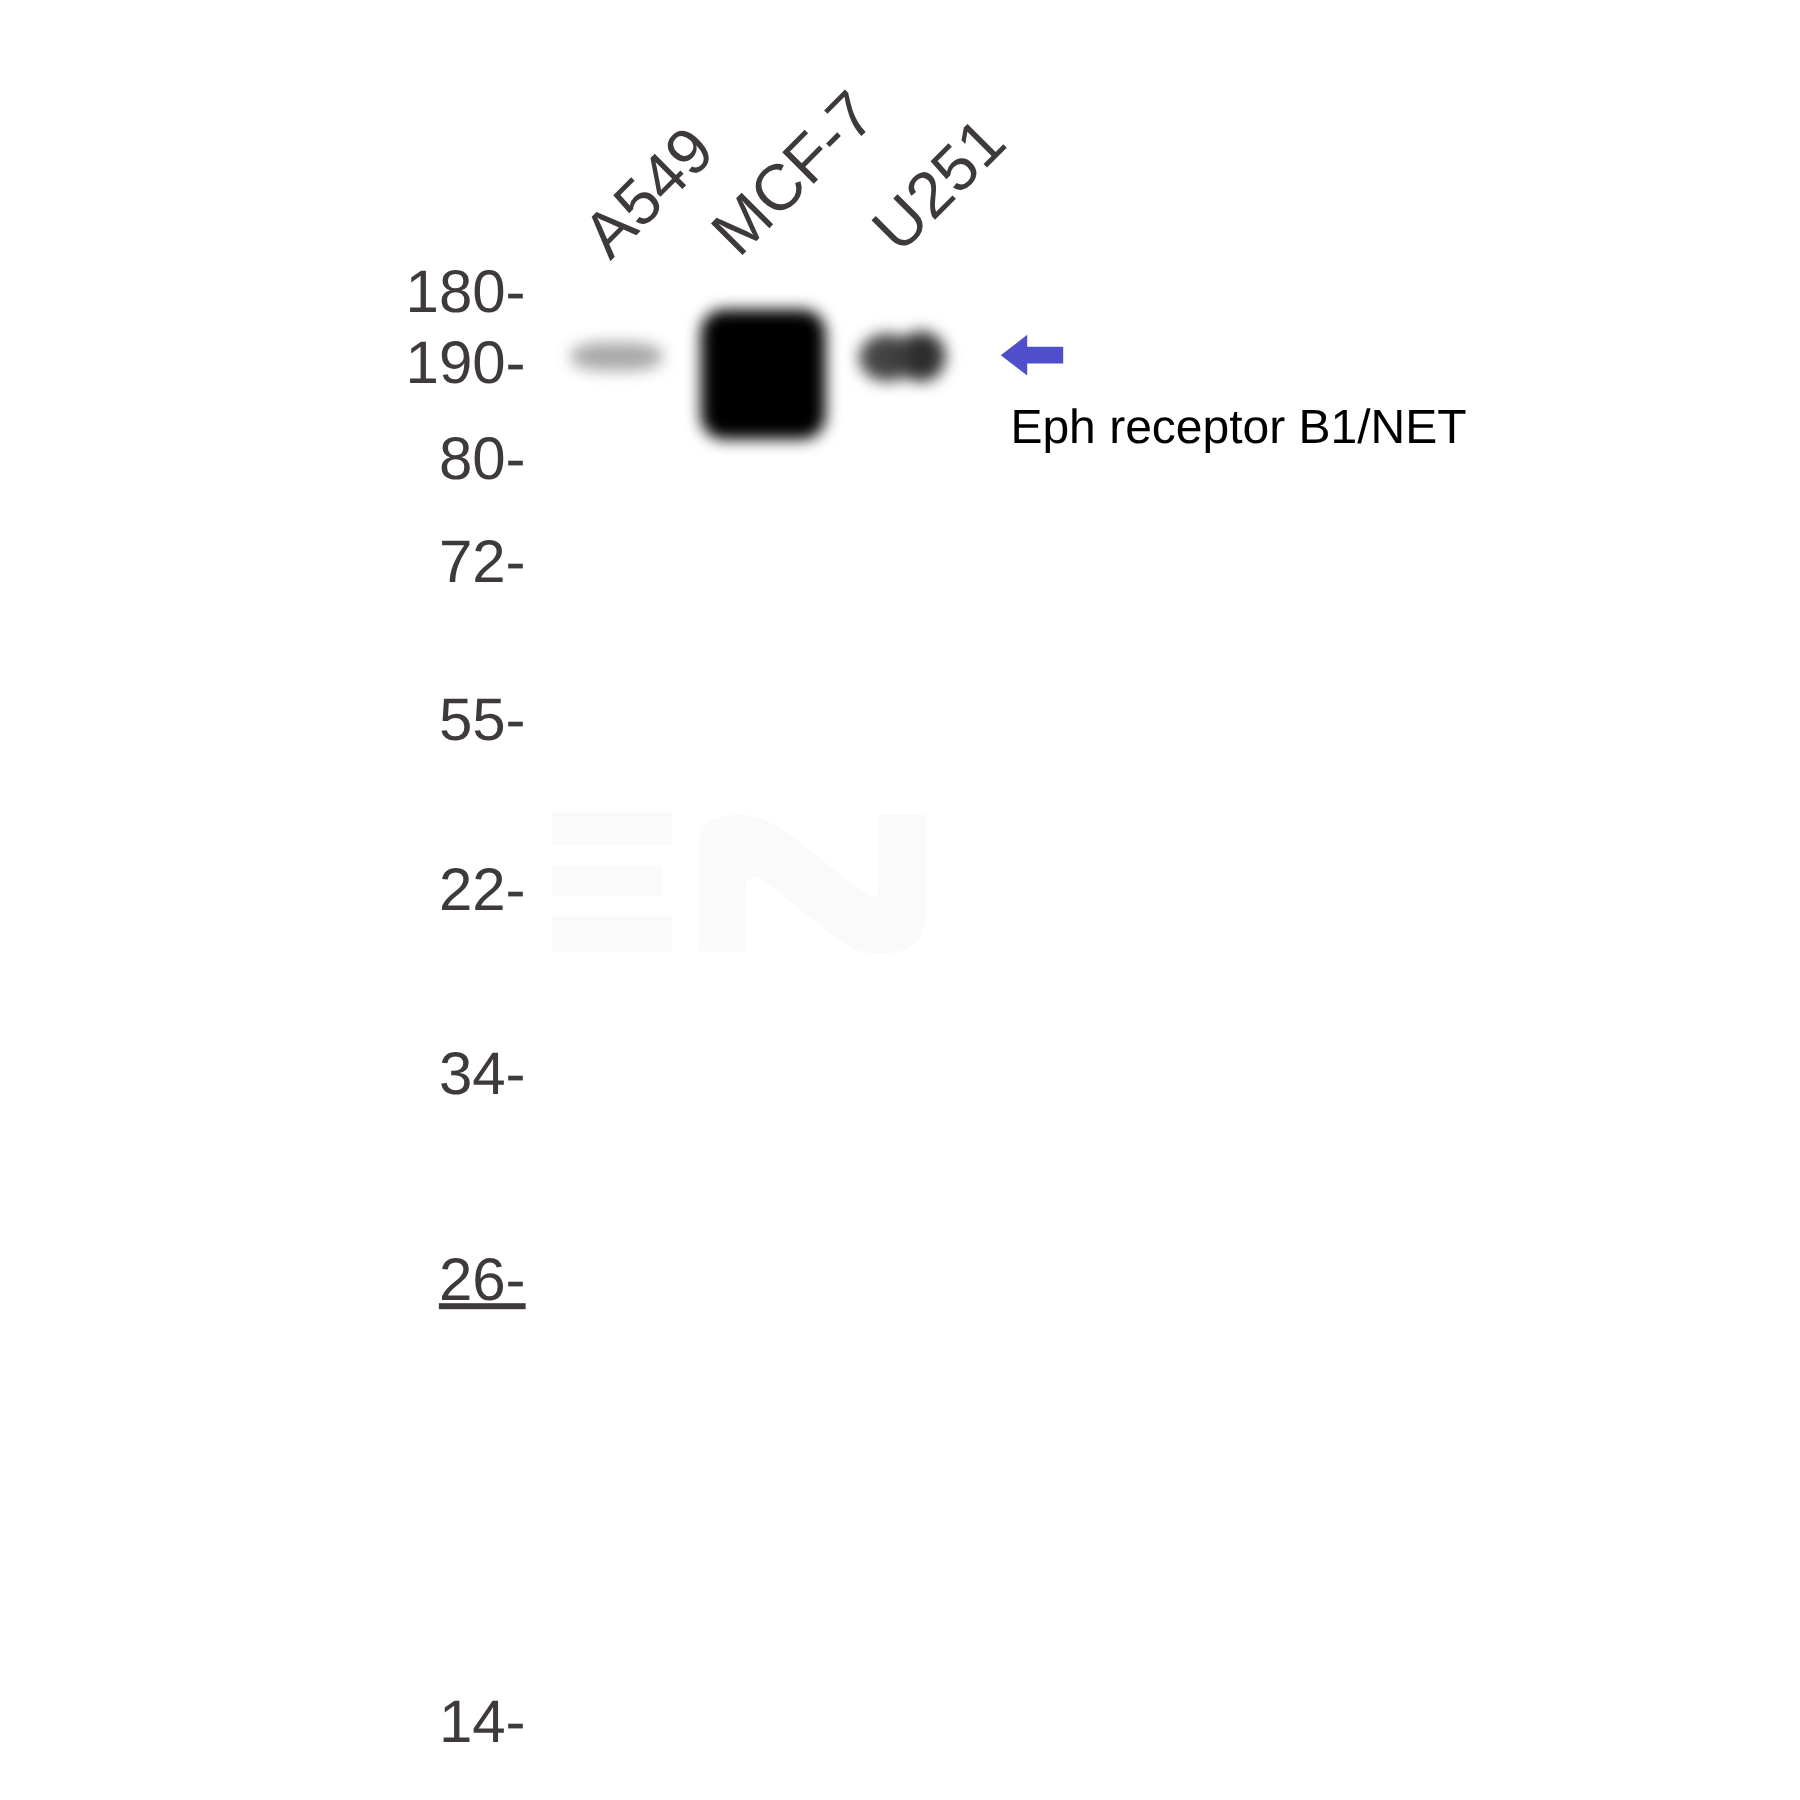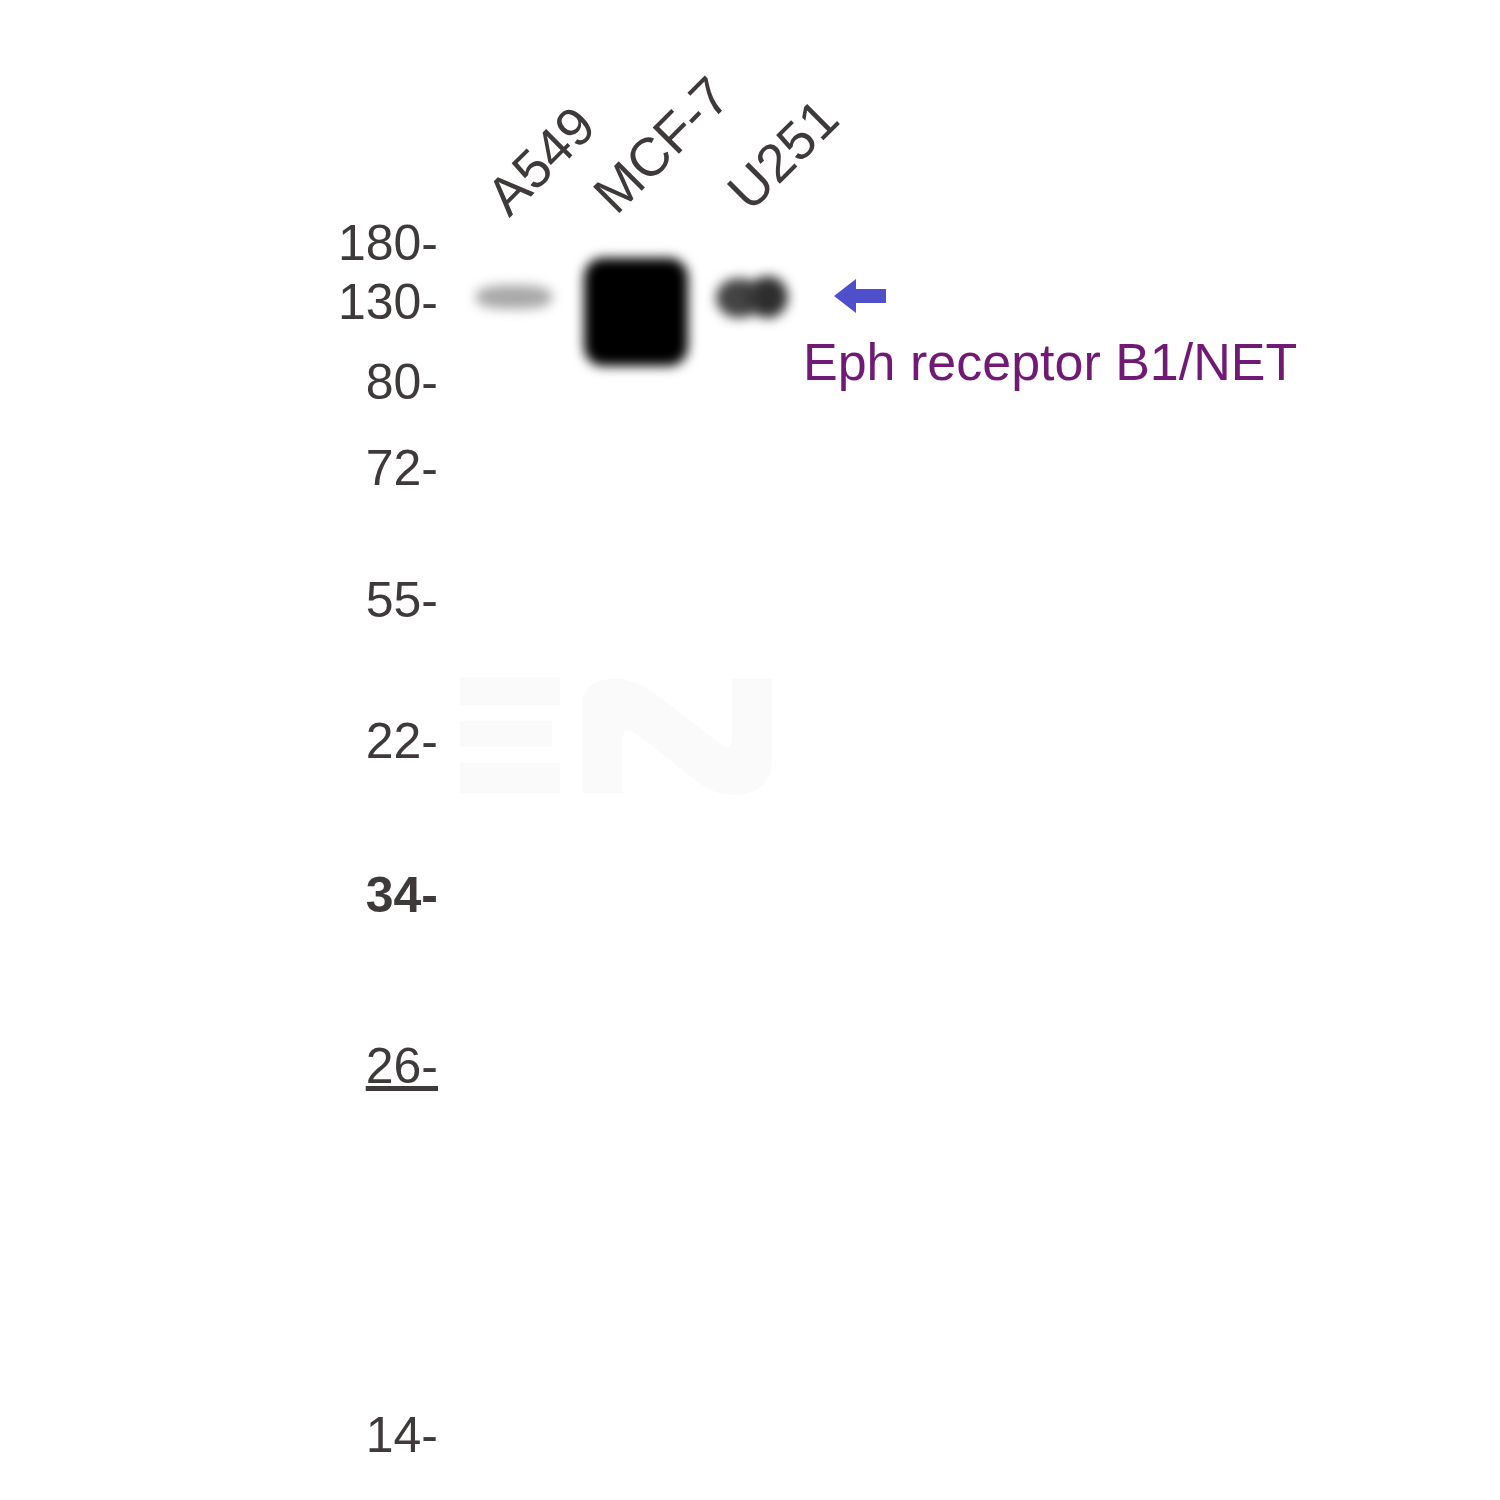--- a/index.html
+++ b/index.html
@@ -13,40 +13,40 @@
       position: absolute; font-size: 54px; color: #3e3a39;
       transform-origin: left bottom; transform: rotate(-45deg);
       white-space: nowrap; line-height: 1;
     }
     .marker {
       position: absolute; right: 1062px; font-size: 50px; color: #3e3a39;
       line-height: 1; white-space: nowrap; text-align: right;
     }
     .band { position: absolute; border-radius: 40%; }
     .target-label {
-      position: absolute; left: 803px; top: 336px; font-size: 52px;
-      color: #701a75; white-space: nowrap; line-height: 1;
+      position: absolute; left: 842px; top: 336px; font-size: 40px;
+      color: #000000; white-space: nowrap; line-height: 1;
     }
     .arrow { position: absolute; left: 834px; top: 278px; }
     .watermark { position: absolute; left: 460px; top: 675px; opacity: 0.5; }
   </style>
 </head>
 <body>
 
 <div class="lane-label" style="left:515px; top:170px;">A549</div>
 <div class="lane-label" style="left:622px; top:168px;">MCF-7</div>
 <div class="lane-label" style="left:756px; top:165px;">U251</div>
 
 <div class="marker" style="top:218px;">180-</div>
-<div class="marker" style="top:277px;">130-</div>
+<div class="marker" style="top:277px;">190-</div>
 <div class="marker" style="top:357px;">80-</div>
 <div class="marker" style="top:443px;">72-</div>
 <div class="marker" style="top:575px;margin-left:40px;">55-</div>
 <div class="marker" style="top:716px;">22-</div>
-<div class="marker" style="top:870px;font-weight:bold;">34-</div>
+<div class="marker" style="top:870px;">34-</div>
 <div class="marker" style="top:1041px;text-decoration:underline;">26-</div>
 <div class="marker" style="top:1410px;">14-</div>
 
 <div class="band" style="left:476px; top:285px; width:76px; height:24px; background:#9a9a9a; filter:blur(6px); opacity:0.85;"></div>
 <div class="band" style="left:584px; top:258px; width:104px; height:108px; background:#000000; filter:blur(6px); border-radius:18%;"></div>
 <div class="band" style="left:716px; top:278px; width:46px; height:40px; background:#444444; filter:blur(6px); border-radius:50%;"></div>
 <div class="band" style="left:748px; top:276px; width:40px; height:42px; background:#2e2e2e; filter:blur(6px); border-radius:50%;"></div>
 
 <svg class="arrow" width="54" height="36" viewBox="0 0 54 36">
   <polygon points="0,18 22,1 22,11 52,11 52,25 22,25 22,35" fill="#4f4fcc"></polygon>

